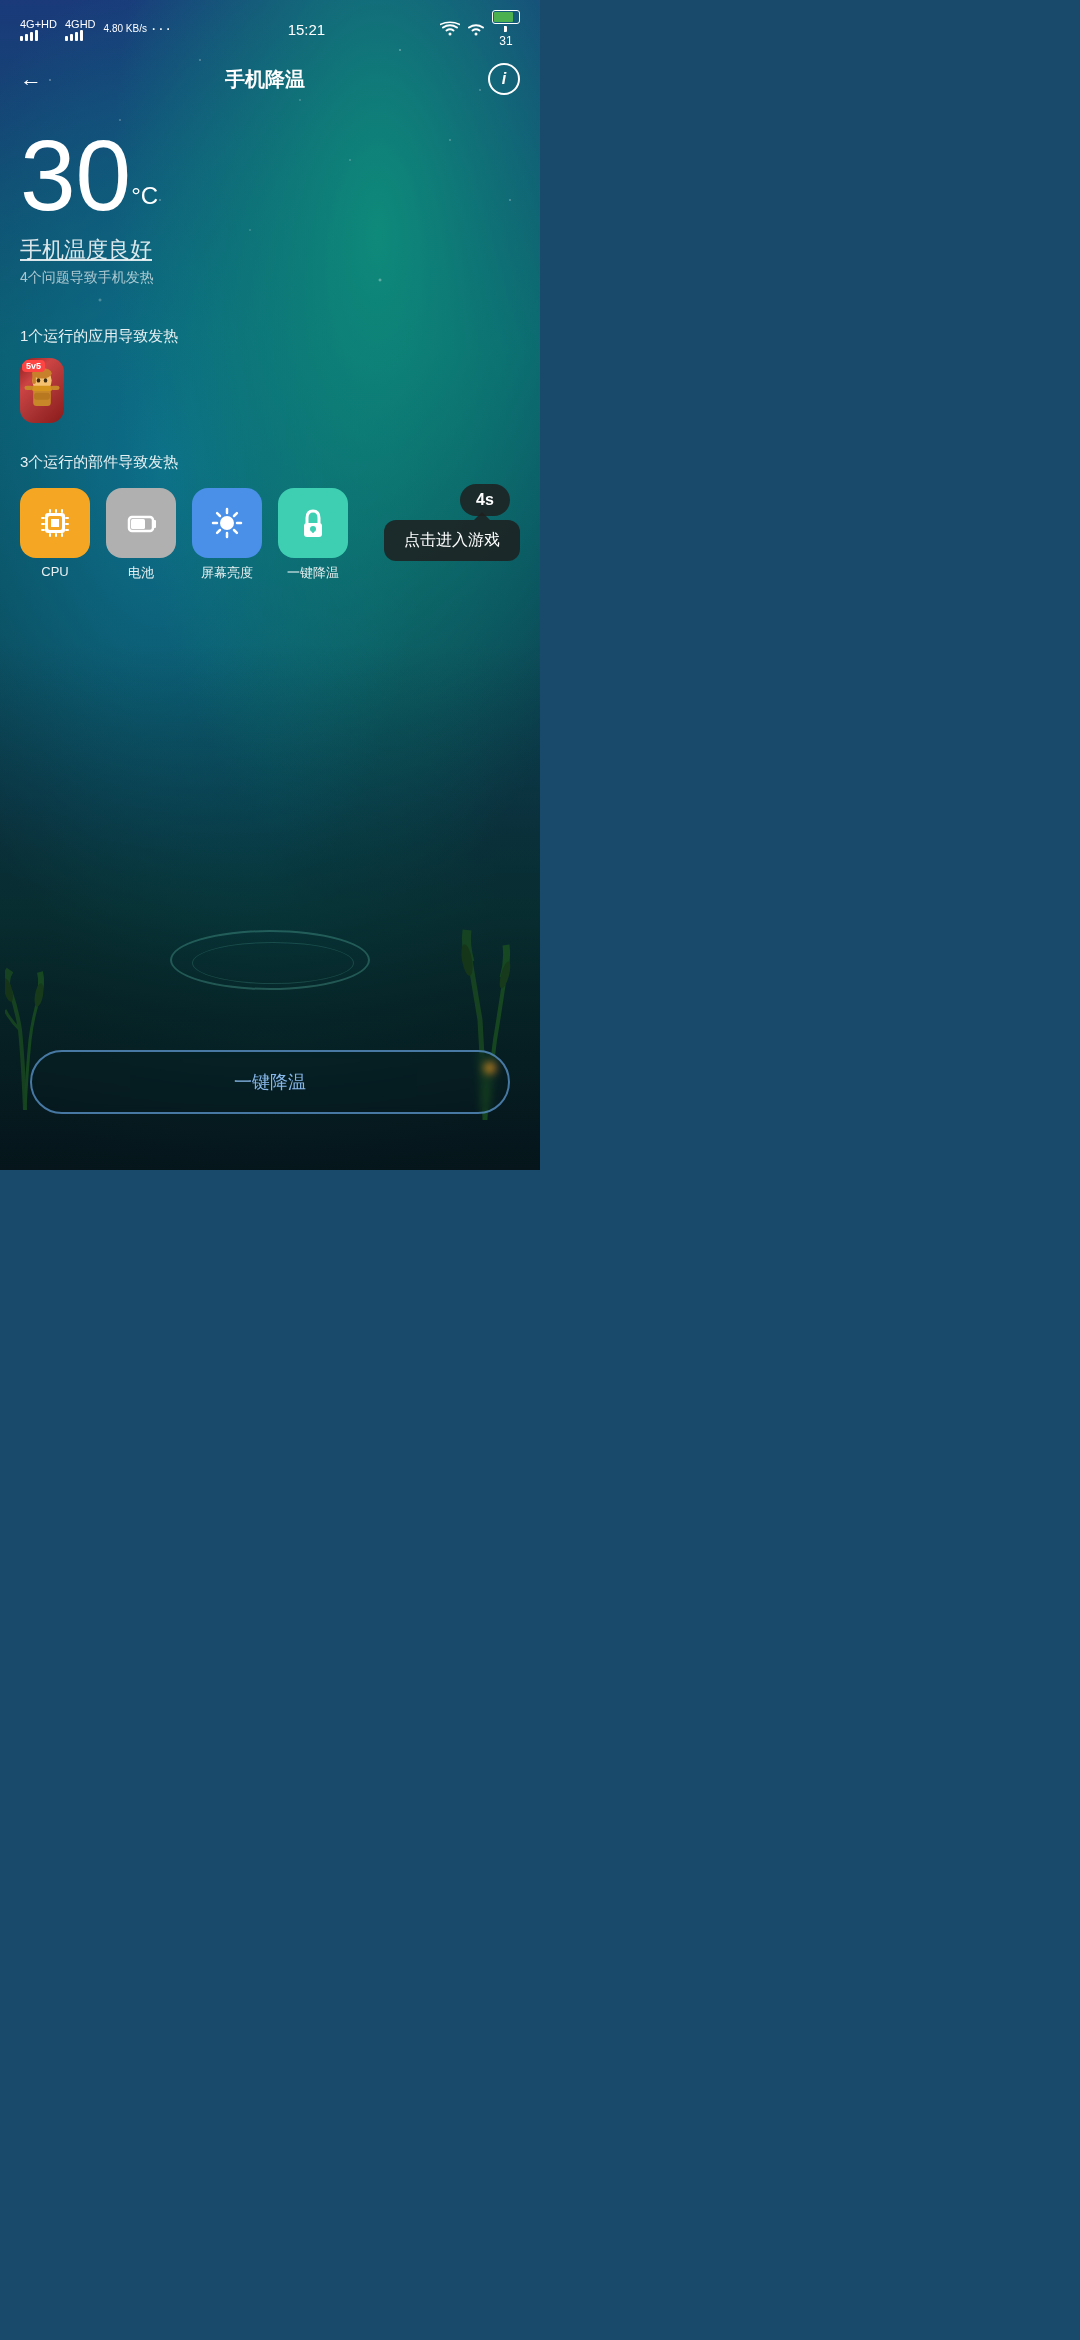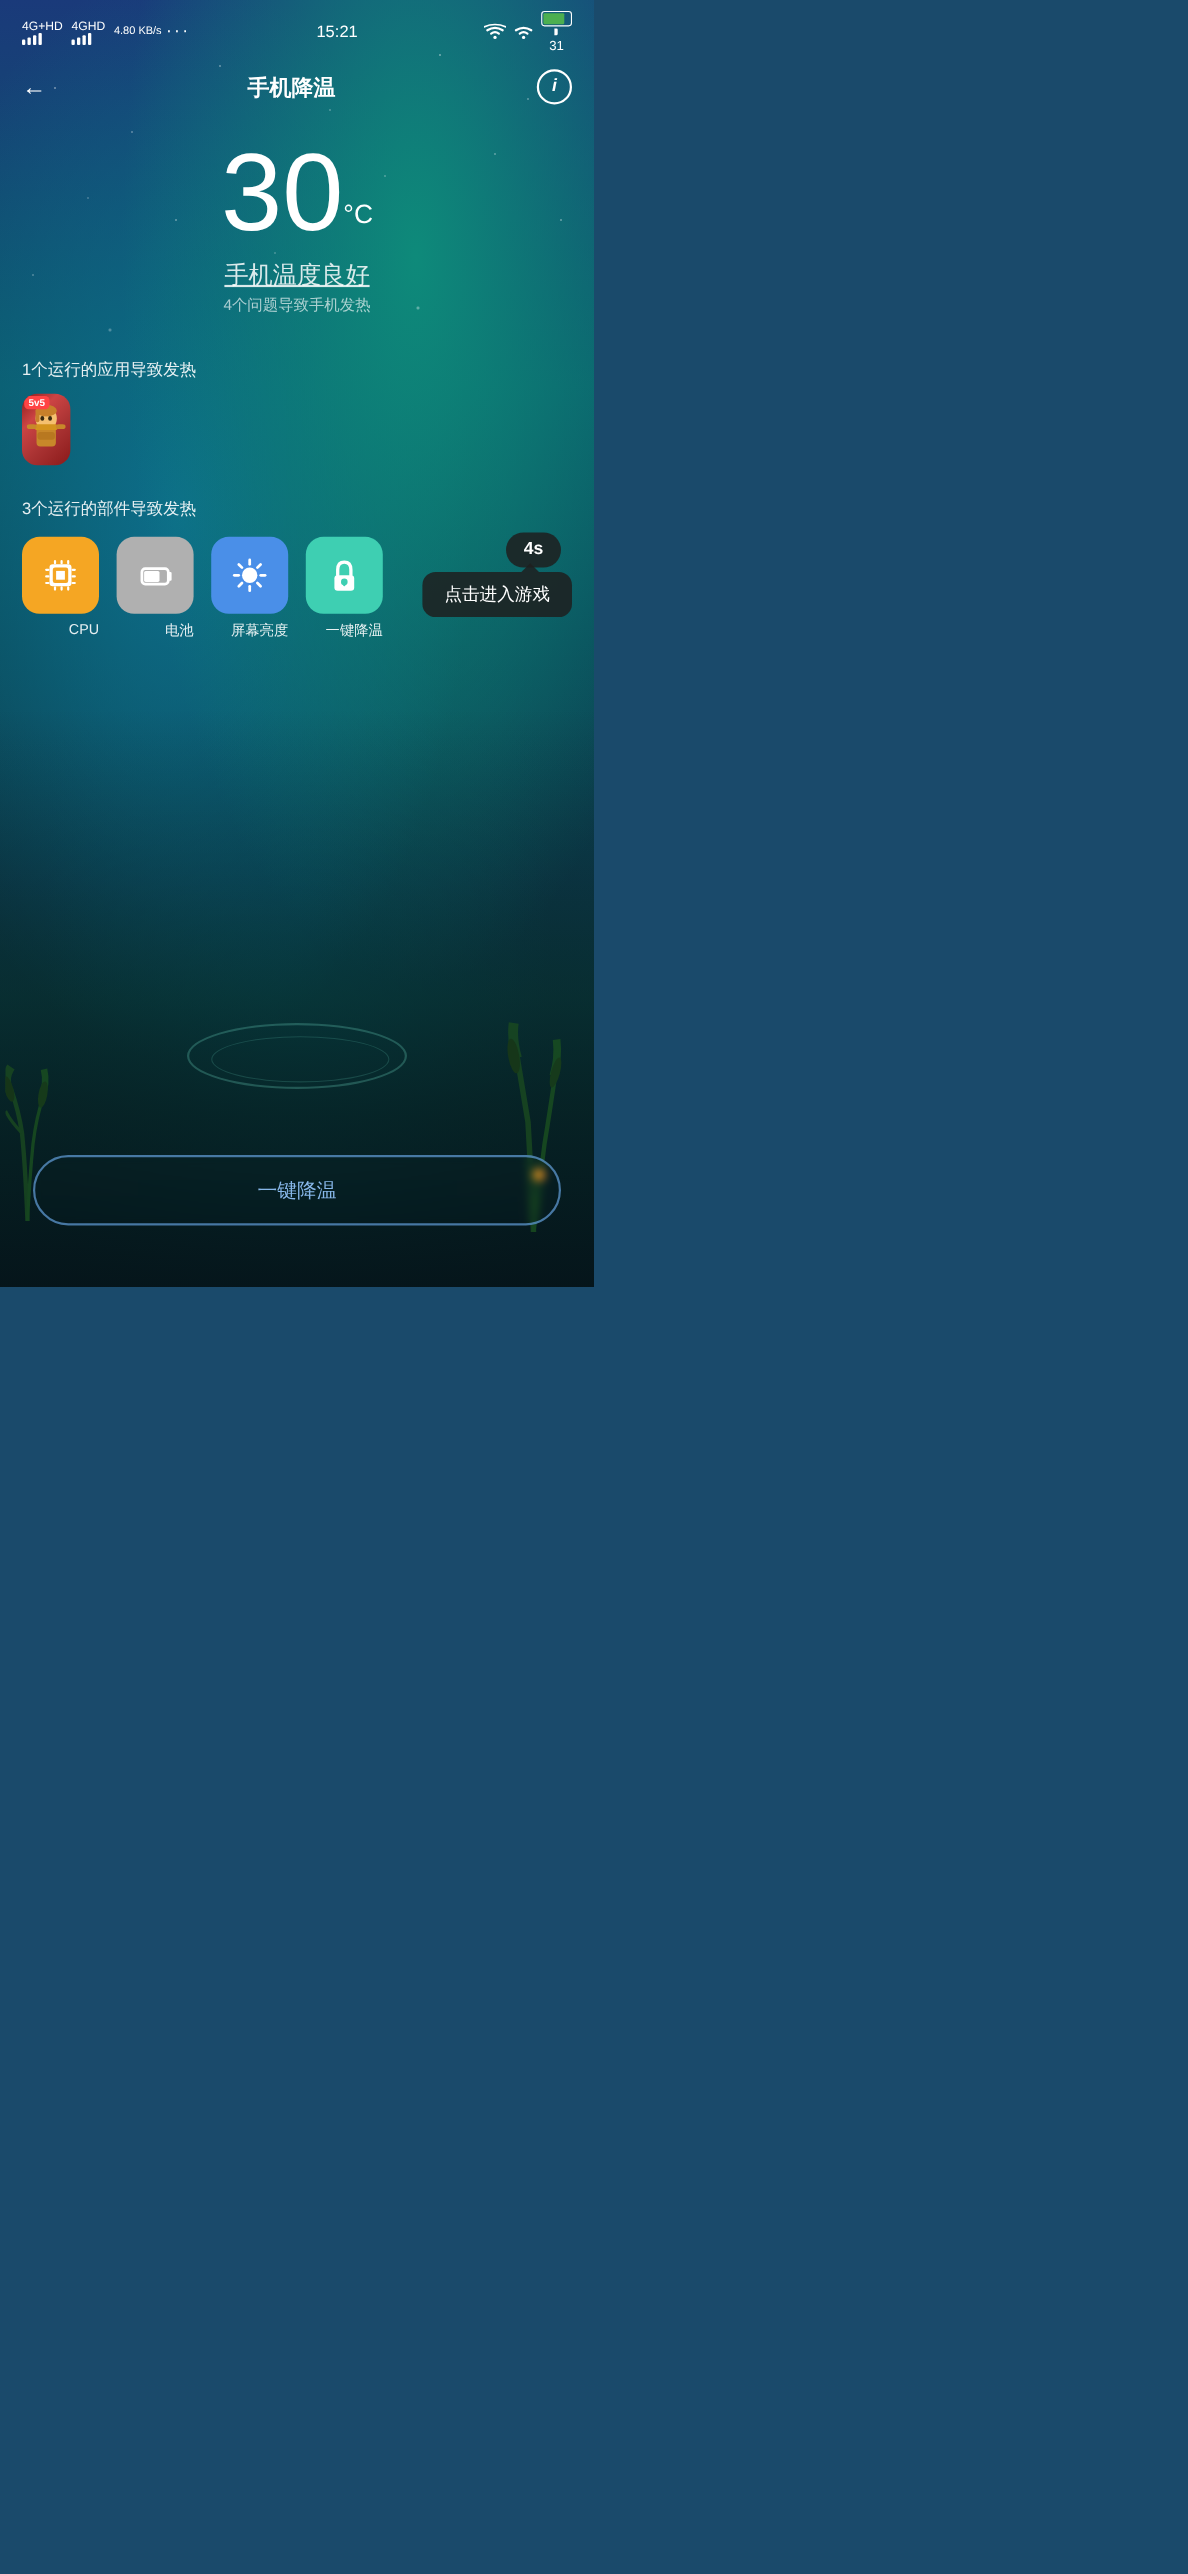--- a/index.html
+++ b/index.html
@@ -186,21 +186,21 @@
 
     
     .main-content {
       position: relative;
       z-index: 10;
       padding: 0 20px;
     }
 
     
     .temp-display {
-      text-align: center;
+      text-align: left;
       padding: 20px 0 10px;
     }
     .temp-value {
       font-size: 100px;
       color: white;
       font-weight: 300;
       line-height: 1;
       position: relative;
       display: inline-block;
     }
@@ -264,21 +264,21 @@
     
     .component-icons {
       display: flex;
       gap: 16px;
       flex-wrap: wrap;
       margin-top: 4px;
     }
     .component-item {
       display: flex;
       flex-direction: column;
-      align-items: flex-end;
+      align-items: center;
       gap: 6px;
       cursor: pointer;
     }
     .component-icon-box {
       width: 70px;
       height: 70px;
       border-radius: 16px;
       display: flex;
       align-items: center;
       justify-content: center;

